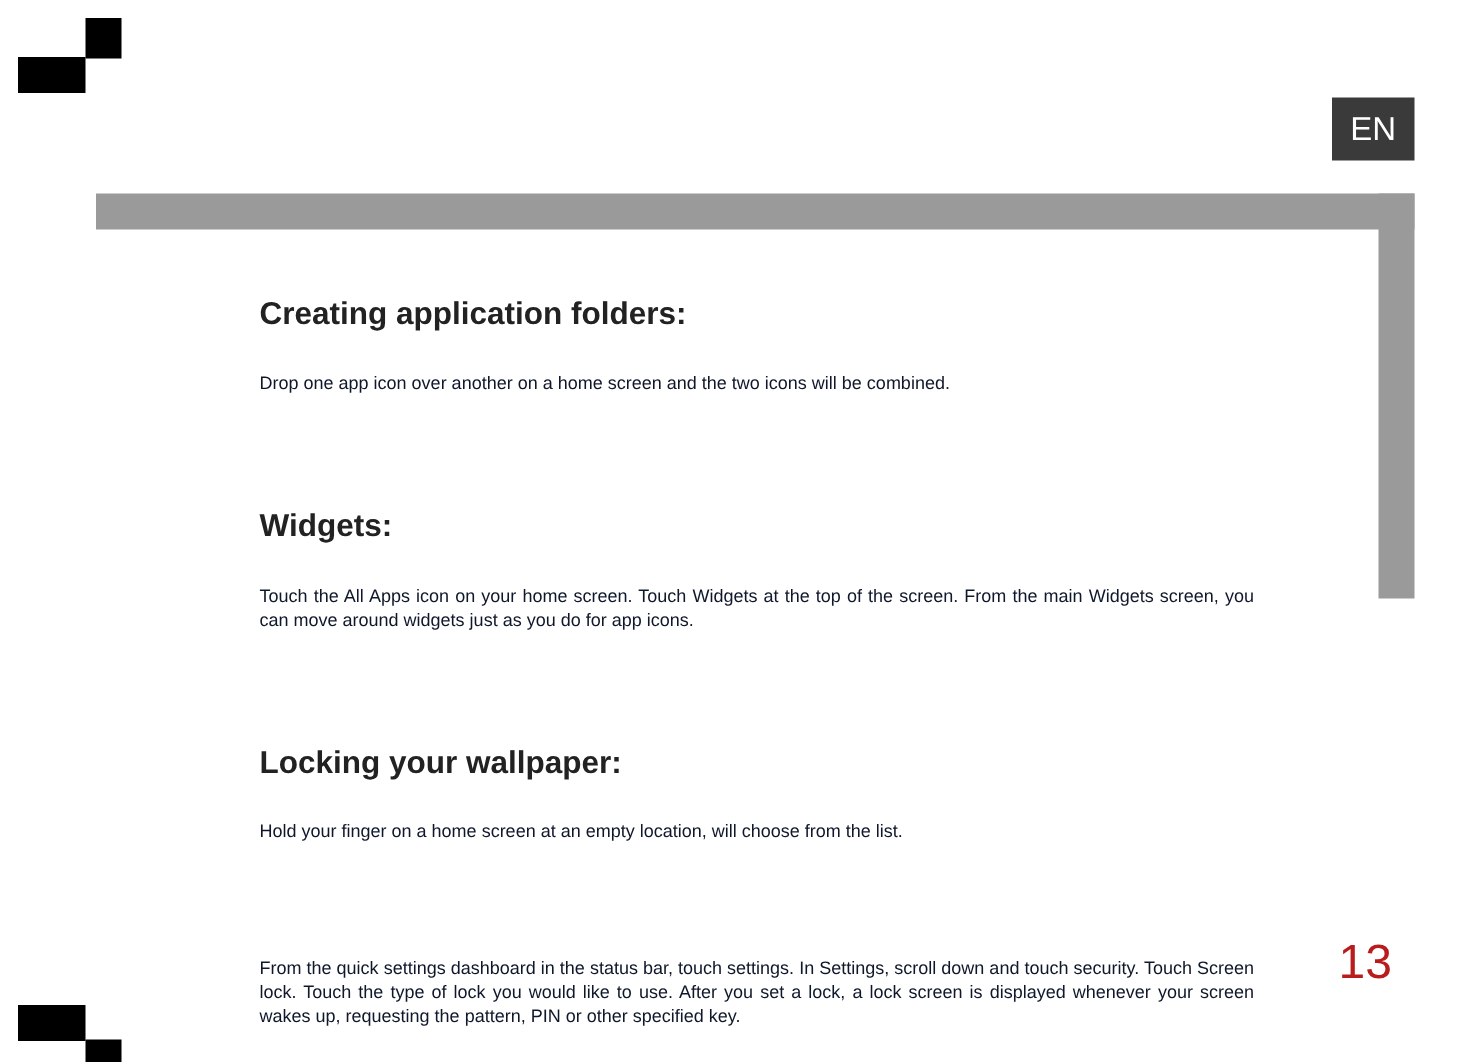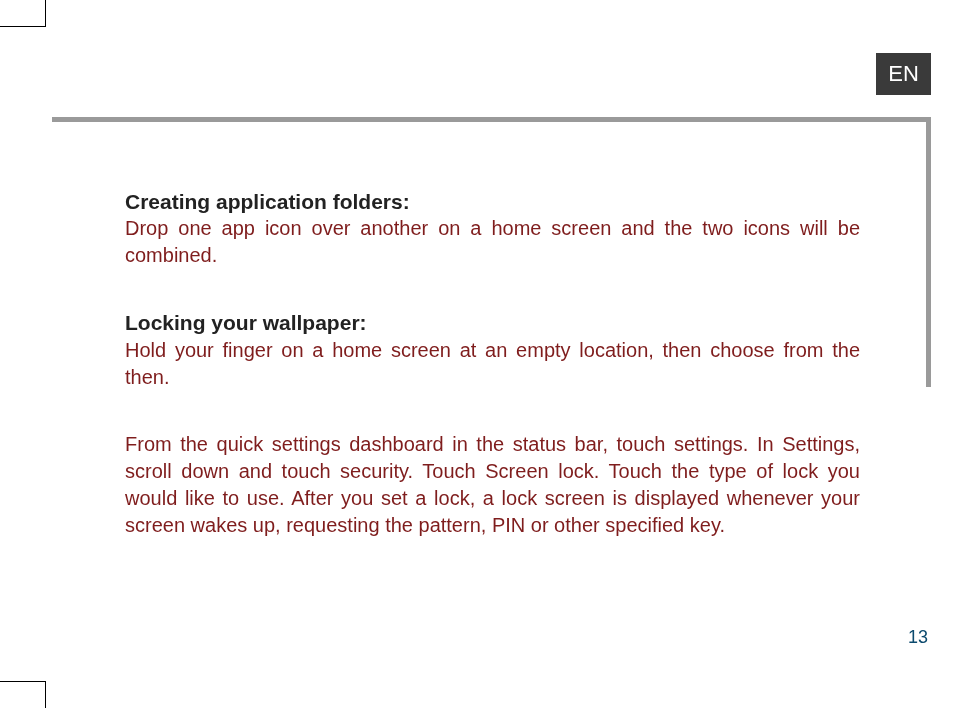--- a/index.html
+++ b/index.html
@@ -1,17 +1,17 @@
 <!DOCTYPE html>
 <html><head>
 <meta charset="utf-8">
 <style>
   * {
     margin: 0;
-    padding: 0;
+    padding: 12px;
     box-sizing: border-box;
   }
   body {
     width: 973px;
     height: 708px;
     background: #fff;
     font-family: "Myriad Pro", "Segoe UI", Arial, sans-serif;
     position: relative;
     overflow: hidden;
   }
@@ -79,40 +79,39 @@
   }
   .content {
     position: absolute;
     top: 148px;
     left: 125px;
     width: 735px;
     color: #3a3a3a;
   }
   .section {
     margin-bottom: 26px;
-    margin-top: 40px;
   }
   .heading {
     font-weight: 700;
     font-size: 21px;
     line-height: 1.3;
     color: #222;
   }
   .body {
-    font-size: 20px;
+    font-size: 12px;
     line-height: 1.35;
-    color: #7f1d1d;
+    color: #0f172a;
     text-align: justify;
   }
   .page-number {
     position: absolute;
-    bottom: 60px;
+    bottom: 48px;
     right: 45px;
-    font-size: 18px;
-    color: #0c4a6e;
+    font-size: 32px;
+    color: #b91c1c;
   }
 </style>
 </head>
 <body>
 
 <div class="crop-top-h"></div>
 <div class="crop-top-v"></div>
 <div class="crop-bottom-h"></div>
 <div class="crop-bottom-v"></div>
 
@@ -120,21 +119,25 @@
 
 <div class="rule"></div>
 <div class="side-rule"></div>
 
 <div class="content">
   <div class="section">
     <div class="heading">Creating application folders:</div>
     <div class="body">Drop one app icon over another on a home screen and the two icons will be combined.</div>
   </div>
   <div class="section">
+    <div class="heading">Widgets:</div>
+    <div class="body">Touch the All Apps icon on your home screen. Touch Widgets at the top of the screen. From the main Widgets screen, you can move around widgets just as you do for app icons.</div>
+  </div>
+  <div class="section">
     <div class="heading">Locking your wallpaper:</div>
-    <div class="body">Hold your finger on a home screen at an empty location, then choose from the then.</div>
+    <div class="body">Hold your finger on a home screen at an empty location, will choose from the list.</div>
   </div>
   <div class="section">
     <div class="body">From the quick settings dashboard in the status bar, touch settings. In Settings, scroll down and touch security. Touch Screen lock. Touch the type of lock you would like to use. After you set a lock, a lock screen is displayed whenever your screen wakes up, requesting the pattern, PIN or other specified key.</div>
   </div>
 </div>
 
 <div class="page-number">13</div>
 
 </body></html>

